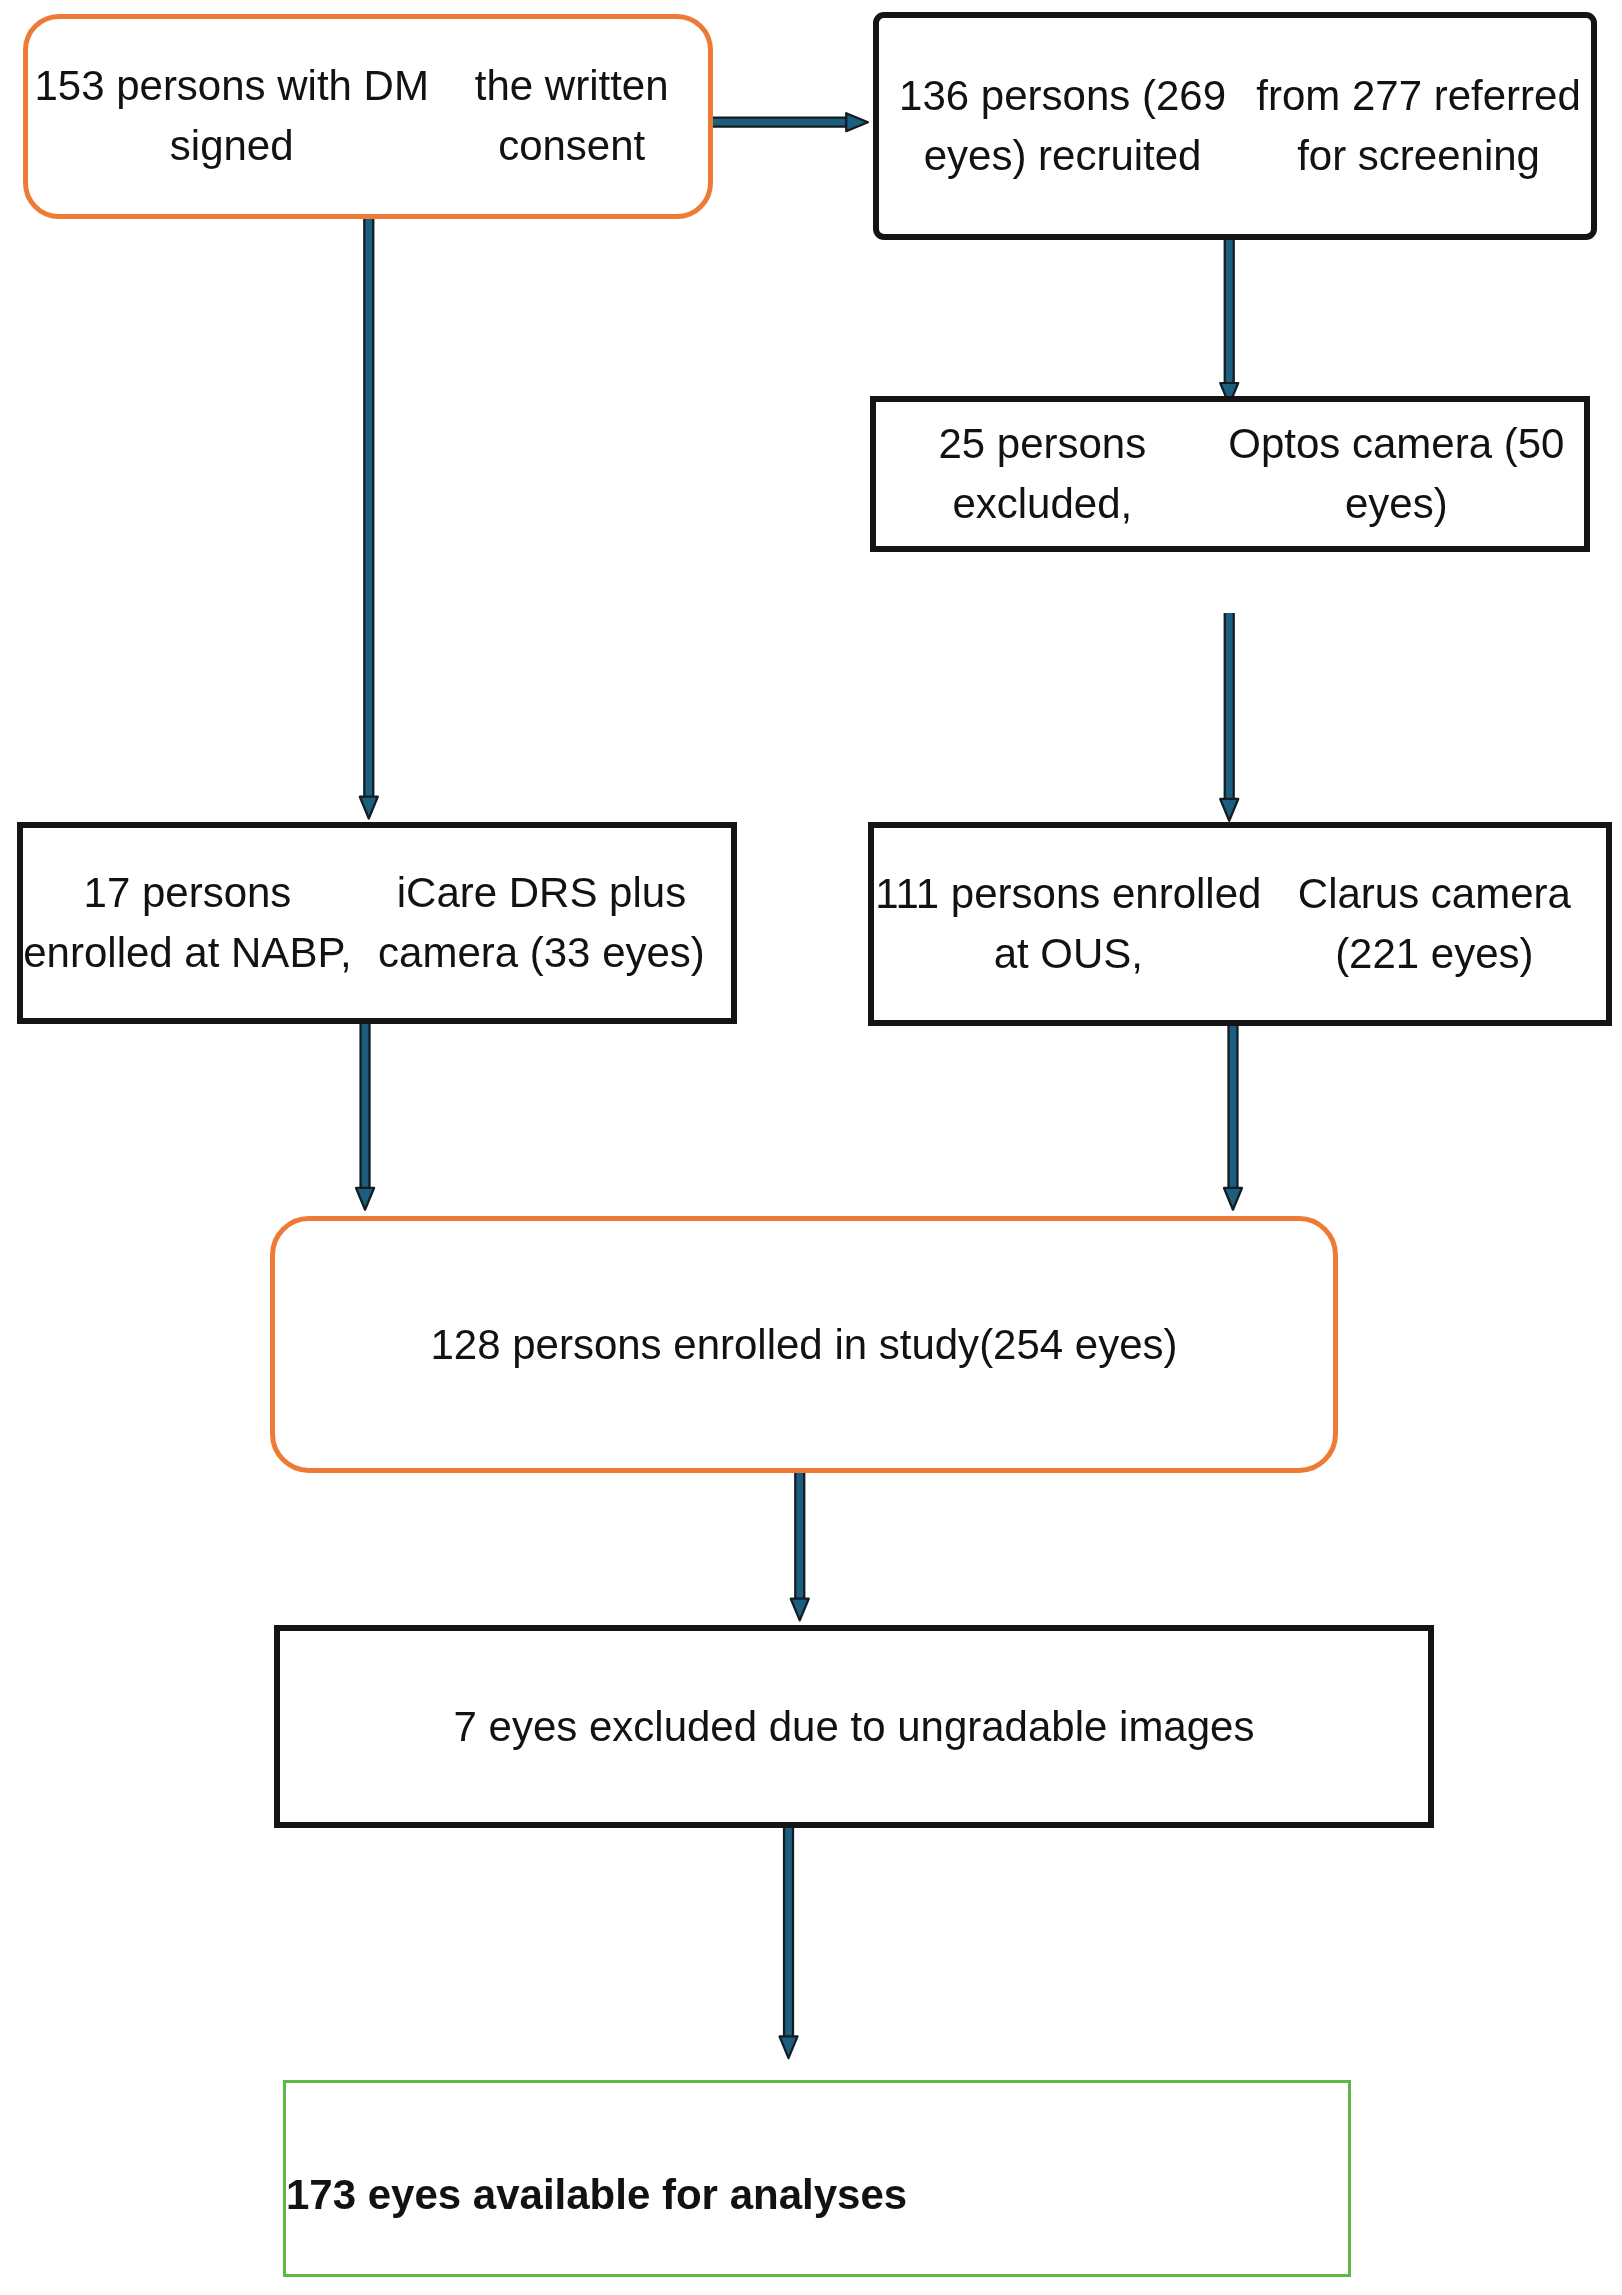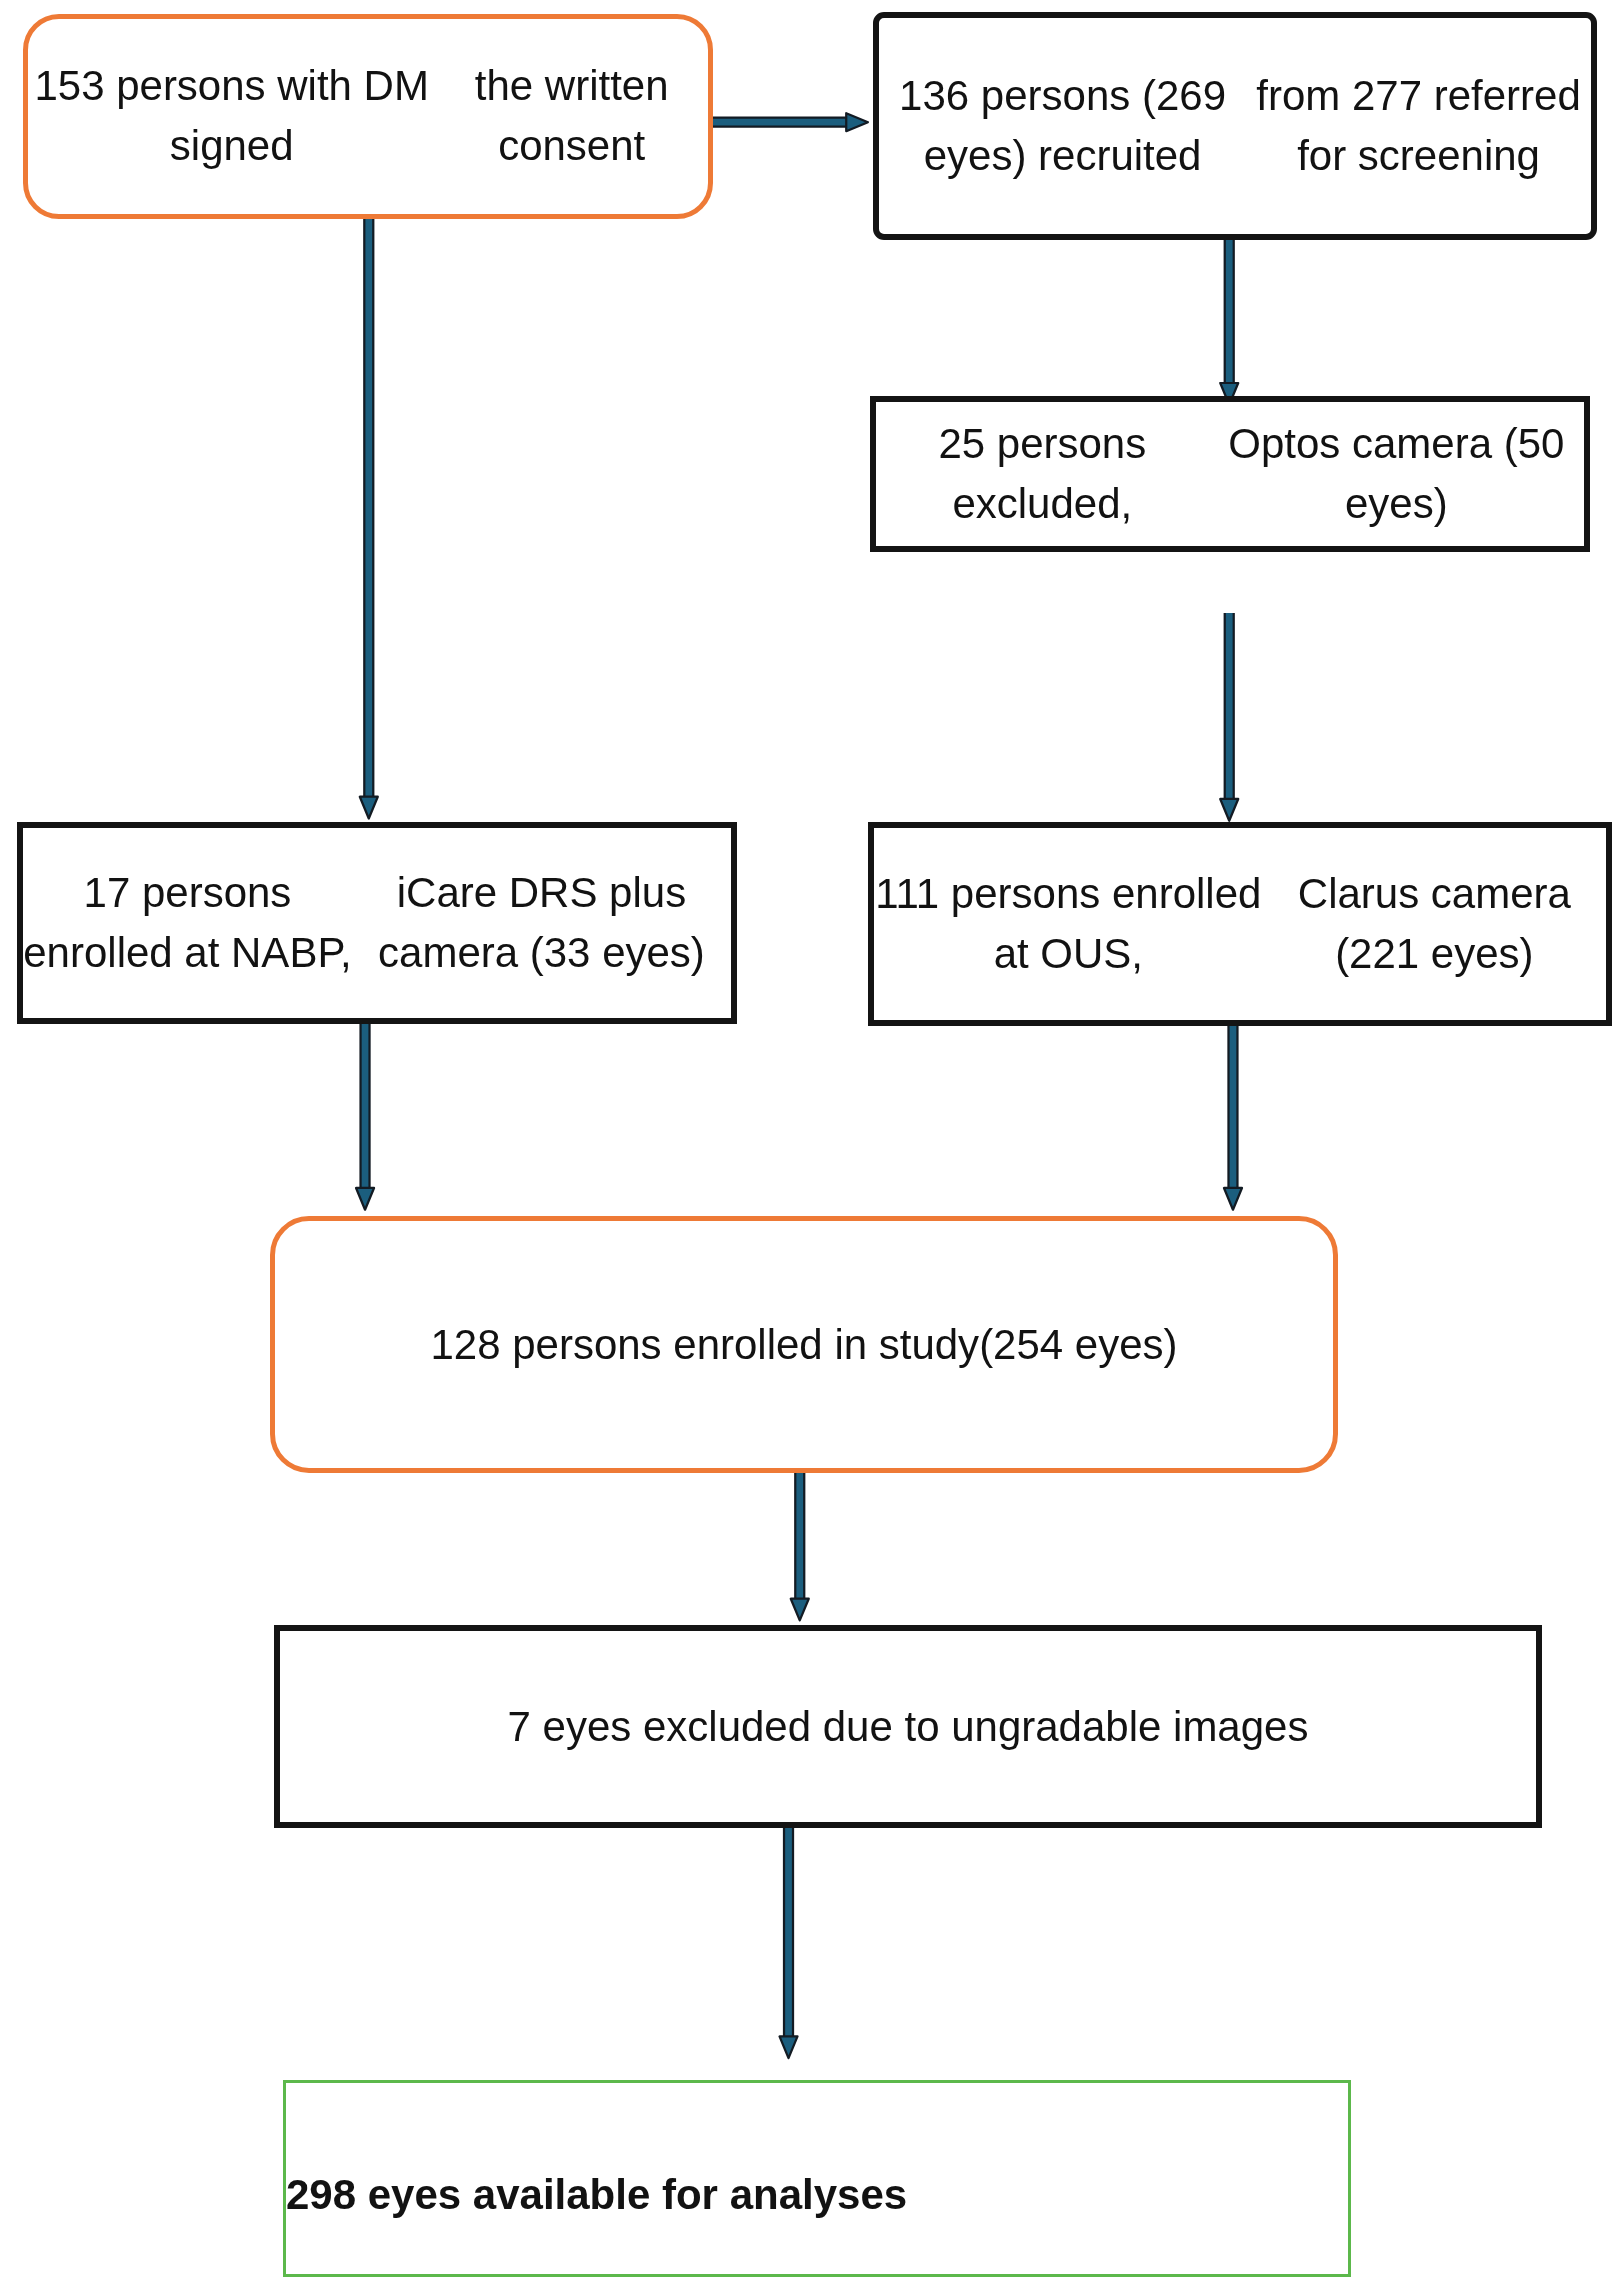--- a/index.html
+++ b/index.html
@@ -122,22 +122,22 @@
   <div class="node black" style="left:868px;top:822px;width:744px;height:204px;">
     <span class="ln">111 persons enrolled at OUS,</span>
     <span class="ln">Clarus camera (221 eyes)</span>
   </div>
 
   <div class="node orange" style="left:270px;top:1216px;width:1068px;height:257px;border-radius:39px;">
     <span class="ln">128 persons enrolled in study</span>
     <span class="ln">(254 eyes)</span>
   </div>
 
-  <div class="node black" style="left:274px;top:1625px;width:1268px;height:203px;">
+  <div class="node black" style="left:274px;top:1625px;width:1160px;height:203px;">
     <span class="ln">7 eyes excluded due to ungradable images</span>
   </div>
 
   <div class="node green top-text" style="left:283px;top:2080px;width:1068px;height:197px;">
-    <span class="ln bold">298 eyes available for analyses</span>
+    <span class="ln bold">173 eyes available for analyses</span>
   </div>
 
 </div>
 
 
 </body></html>

